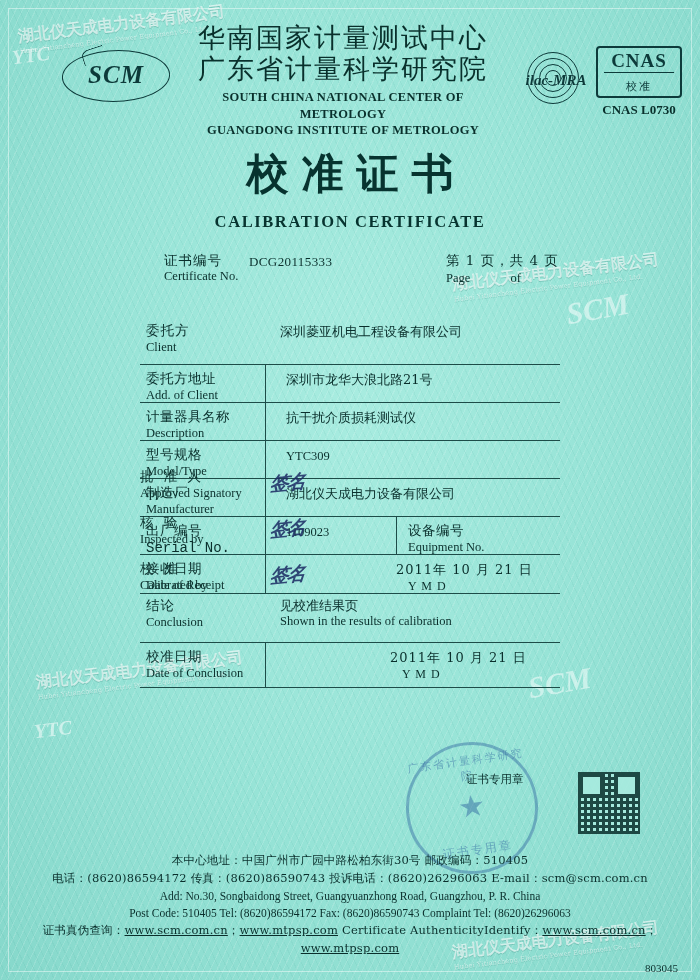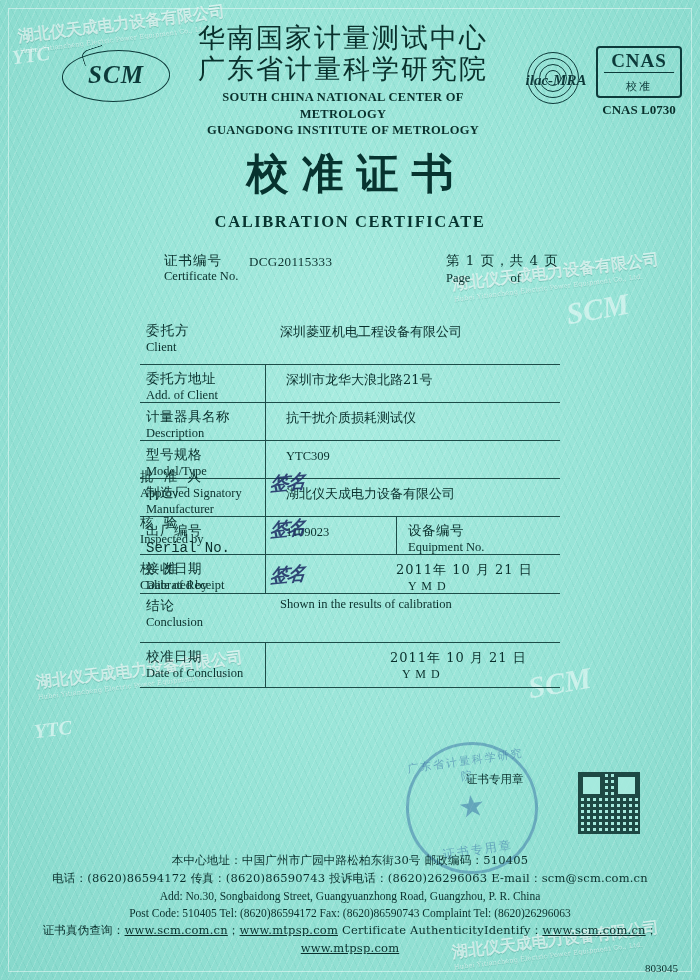--- a/index.html
+++ b/index.html
@@ -640,20 +640,21 @@
         </div>
       </div>
     </div>
 
     <div style="position:absolute; left:140px; top:345px; width:420px;">
       <div style="position:absolute; left:6px; top:0; width:120px;">
         <div style="font-family:'DejaVu Serif',serif;font-size:13.5px;color:#0a2f2c;letter-spacing:1px;">结论</div>
         <div style="font-family:'Liberation Serif',serif;font-size:12.5px;color:#0a2f2c;">Conclusion</div>
       </div>
       <div style="position:absolute; left:140px; top:0;">
+        <div class="val">见校准结果页</div>
         <div class="val-en">Shown in the results of calibration</div>
       </div>
     </div>
 
     <div style="position:absolute; left:140px; top:390px; width:420px; border-top:1px solid #1d4c48; border-bottom:1px solid #1d4c48; height:44px;">
       <div style="position:absolute; left:125px; top:0; bottom:0; border-left:1px solid #1d4c48;"></div>
       <div style="position:absolute; left:6px; top:5px; width:120px;">
         <div style="font-family:'DejaVu Serif',serif;font-size:13.5px;color:#0a2f2c;letter-spacing:0.5px;">校准日期</div>
         <div style="font-family:'Liberation Serif',serif;font-size:12.5px;color:#0a2f2c;">Date of Conclusion</div>
       </div>

